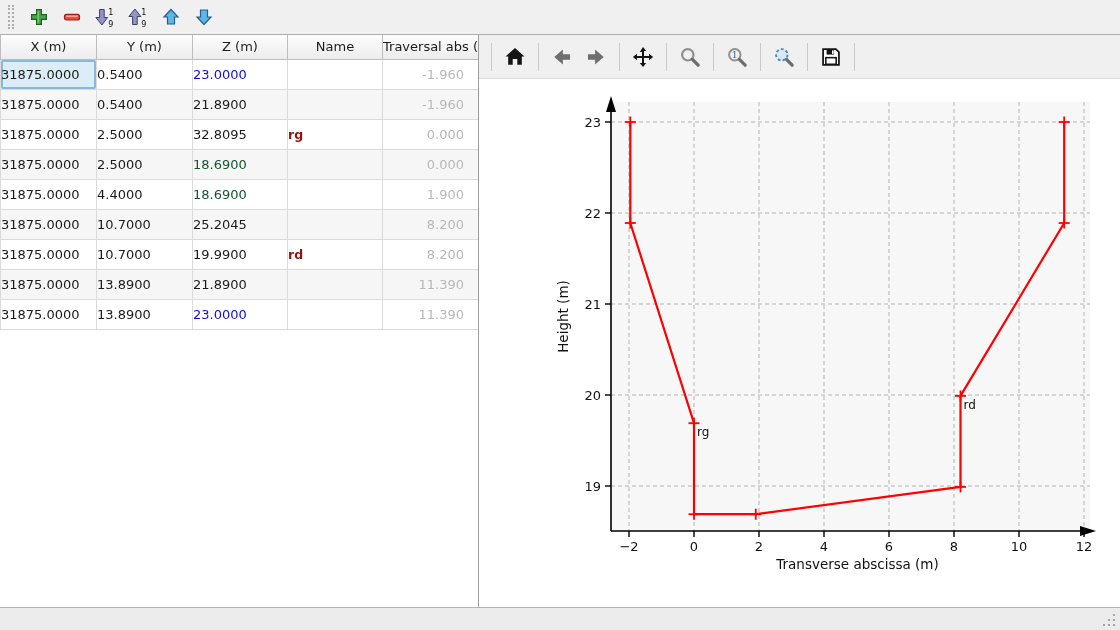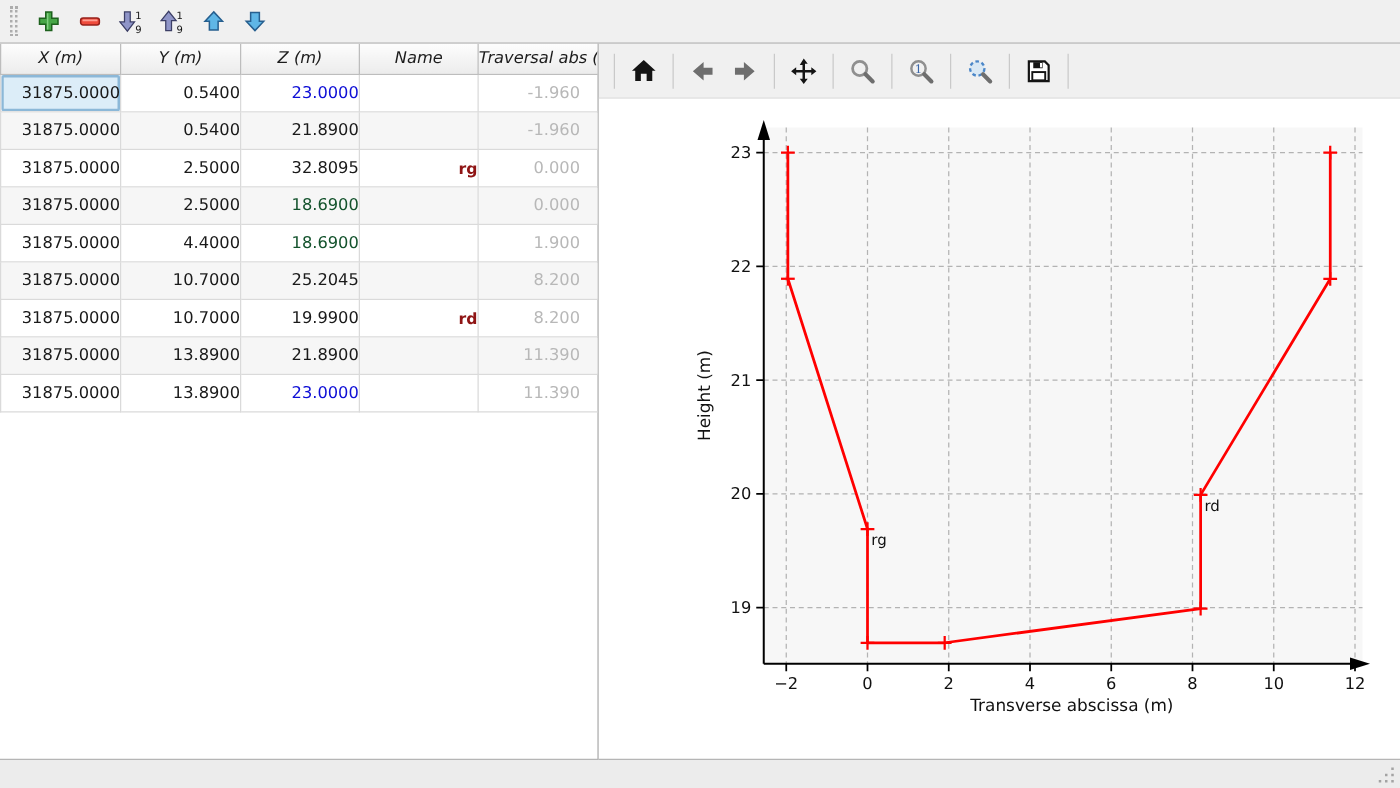--- a/index.html
+++ b/index.html
@@ -18,23 +18,23 @@
 
   
   .content { display:flex; flex:1 1 auto; min-height:0; }
 
   
   .left-panel { width:479px; background:#ffffff; border-right:1px solid #9d9d9d;
     border-bottom:1px solid #b5b5b5; display:flex; flex-direction:column; overflow:hidden; }
   .grid-table { border-collapse:collapse; table-layout:fixed; width:478px; font-size:13px; }
   .grid-table th { height:24px; font-weight:normal; color:#1c1c1c;
     background:linear-gradient(#fdfdfd,#ececec); border:1px solid #bdbdbd; border-top:none;
-    overflow:hidden; white-space:nowrap;font-style:italic; }
+    overflow:hidden; white-space:nowrap; }
   .grid-table th.col-abs { text-align:right; padding-right:2px; }
-  .grid-table td { height:30px; border:1px solid #dadada; text-align:right;
+  .grid-table td { height:30px; border:1px solid #dadada; text-align:left;
     color:#1a1a1a; overflow:hidden; white-space:nowrap; }
   .grid-table tr.alt td { background:#f6f6f6; }
   .grid-table td.col-abs { text-align:right; padding-right:14px; color:#b8b8b8; }
   .grid-table td.z-blue { color:#0f0fd6; }
   .grid-table td.z-red  { color:#14532d; }
   .grid-table td.col-name { font-weight:bold; font-size:12.5px; color:#8f1515; }
   .grid-table td.selected { background:#dcedf8 !important;
     box-shadow:inset 0 0 0 2px #8cb8d8; border-radius:2px; }
 
   

